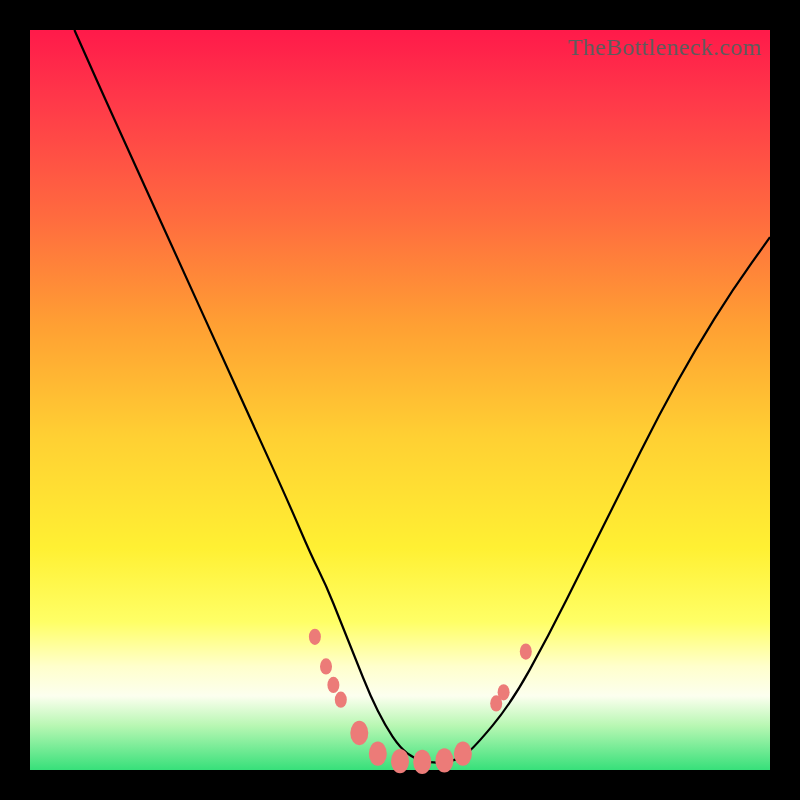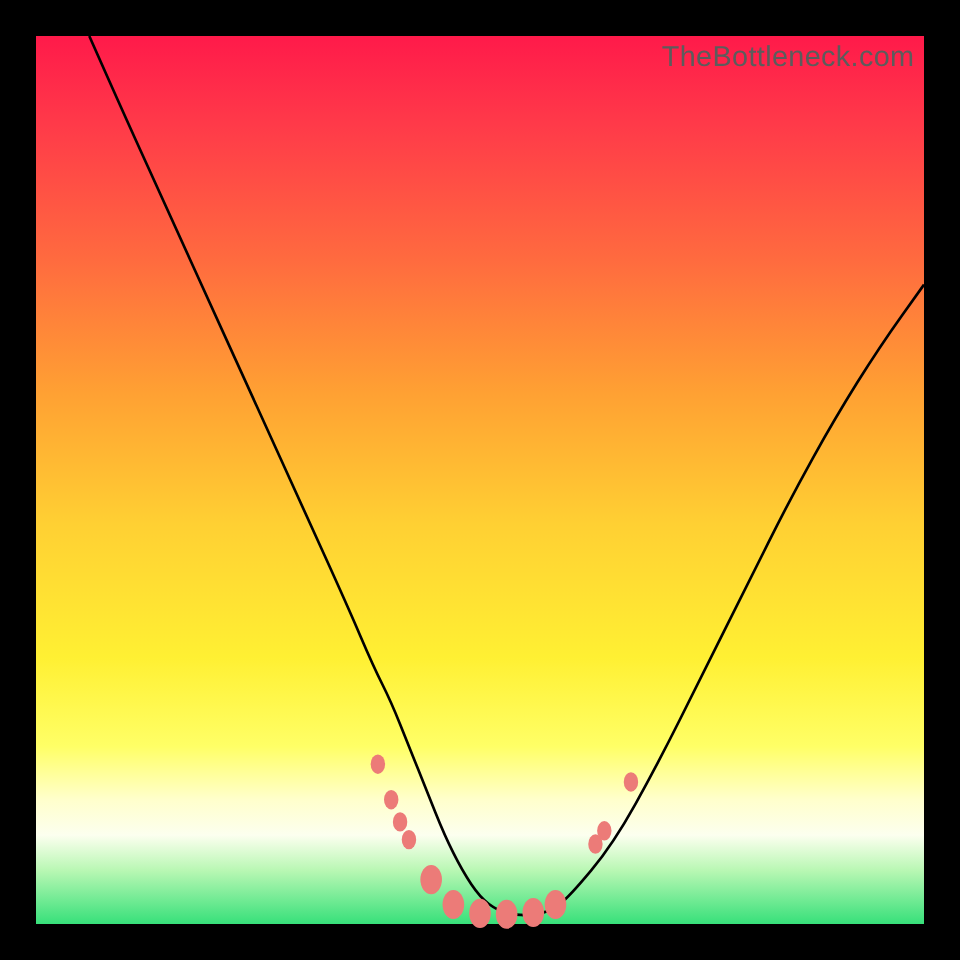--- a/index.html
+++ b/index.html
@@ -9,20 +9,21 @@
     height: 800px;
     overflow: hidden;
     background: #000;
     font-family: Arial, Helvetica, sans-serif;
   }
   .frame {
     position: absolute;
     left: 0; top: 0;
     width: 800px; height: 588px;
     background: #000;
+    font-family: Liberation Serif, serif;
   }
   .plot-area {
     position: absolute;
     left: 30px;
     top: 30px;
     width: 740px;
     height: 740px;
     background: linear-gradient(
       to bottom,
       #ff1a4a 0%,

